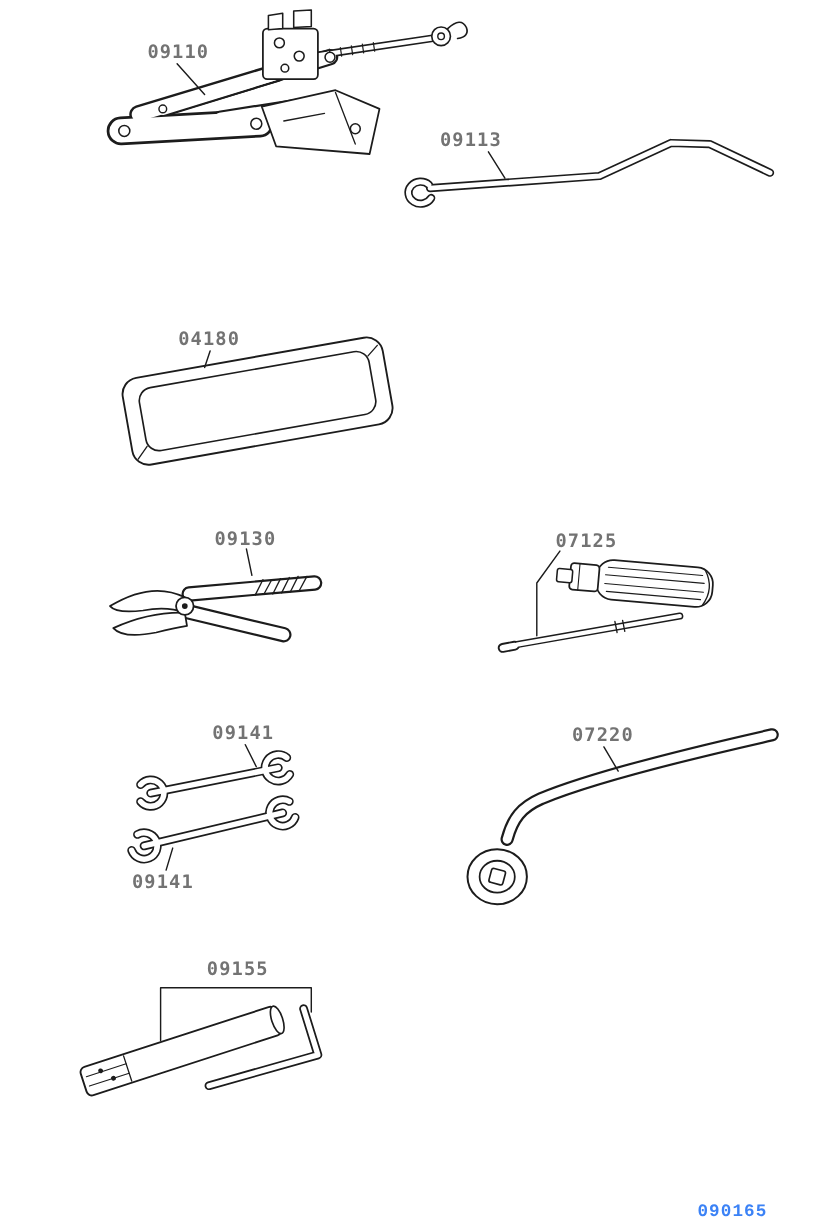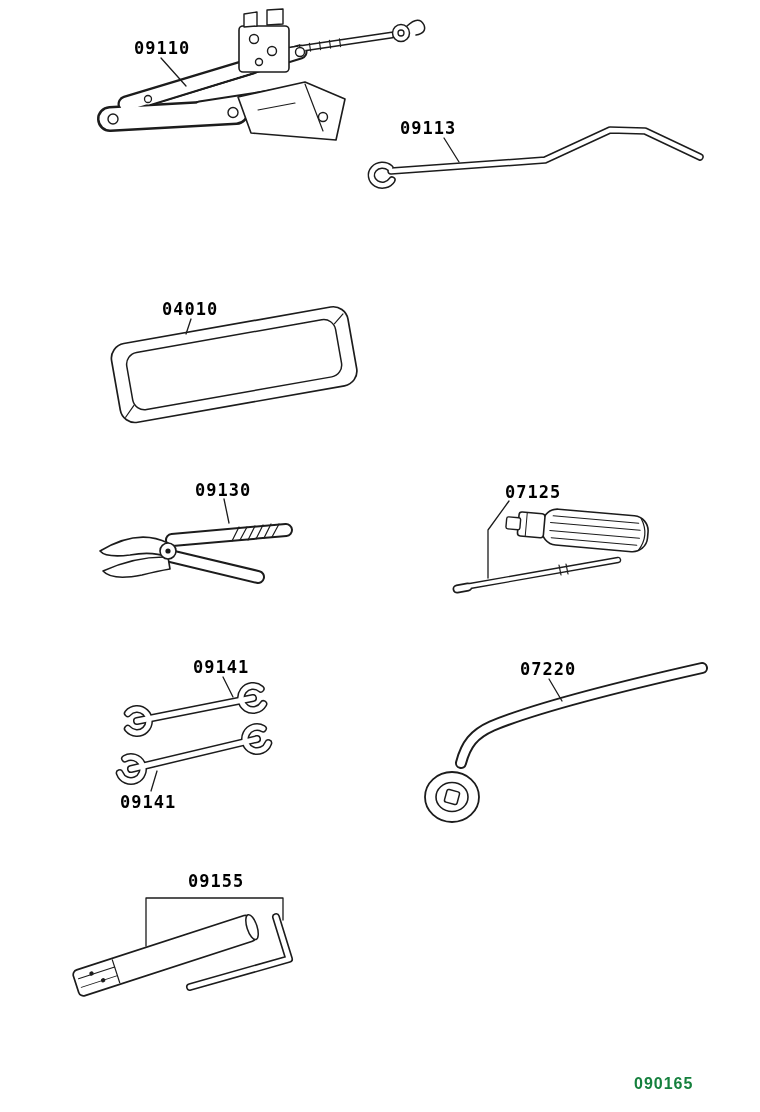--- a/index.html
+++ b/index.html
@@ -3,24 +3,24 @@
 <meta charset="utf-8">
 <style>
   html,body{margin:0;padding:0;background:#fff;}
   body{font-family:"DejaVu Sans Mono","Liberation Mono",monospace;}
   .stage{position:relative;width:760px;height:1112px;background:#ffffff;overflow:hidden;}
   svg.art{position:absolute;left:0;top:0;}
   .bk{stroke:#1c1c1c;fill:none;stroke-linecap:round;stroke-linejoin:round;}
   .wt{stroke:#ffffff;fill:none;stroke-linecap:round;stroke-linejoin:round;}
   .ln{stroke:#1c1c1c;fill:none;stroke-linecap:round;stroke-linejoin:round;}
   .fw{fill:#ffffff;stroke:#1c1c1c;stroke-linejoin:round;}
-  .callout{position:absolute;font-weight:700;font-size:17px;letter-spacing:1px;color:#000000;
+  .callout{position:absolute;font-weight:700;font-size:17px;letter-spacing:1px;color:#737373;
            white-space:nowrap;font-family:"DejaVu Sans Mono","Liberation Mono",monospace;}
-  .diagram-code{position:absolute;font-weight:700;font-size:16px;letter-spacing:1px;color:#15803d;
-           font-family:Liberation Sans, sans-serif;}
+  .diagram-code{position:absolute;font-weight:700;font-size:16px;letter-spacing:1px;color:#3b82f6;
+           font-family:Liberation Mono, monospace;margin-top:17px;}
 </style>
 </head>
 <body>
 
 <div class="stage">
 
   <svg class="art" width="760" height="1112" viewBox="0 0 760 1112">
     <defs>
       <path id="jk-base" d="M110,119 L236,112"></path>
       <path id="jk-arm1" d="M126,104 L252,66"></path>
@@ -164,21 +164,21 @@
       <path d="M509,501 L488,530 L488,578"></path>
       <path d="M223,677 L233,697"></path>
       <path d="M549,679 L562,701"></path>
       <path d="M151,791 L157,771"></path>
       <path d="M146,946 L146,898 L283,898 L283,920"></path>
     </g>
   </svg>
 
   <div class="callout" style="left:134px;top:38px">09110</div>
   <div class="callout" style="left:400px;top:118px">09113</div>
-  <div class="callout" style="left:162px;top:299px">04010</div>
+  <div class="callout" style="left:162px;top:299px">04180</div>
   <div class="callout" style="left:195px;top:480px">09130</div>
   <div class="callout" style="left:505px;top:482px">07125</div>
   <div class="callout" style="left:193px;top:657px">09141</div>
   <div class="callout" style="left:520px;top:659px">07220</div>
   <div class="callout" style="left:120px;top:792px">09141</div>
   <div class="callout" style="left:188px;top:871px">09155</div>
 
   <div class="diagram-code" style="left:634px;top:1075px">090165</div>
 
 </div>

